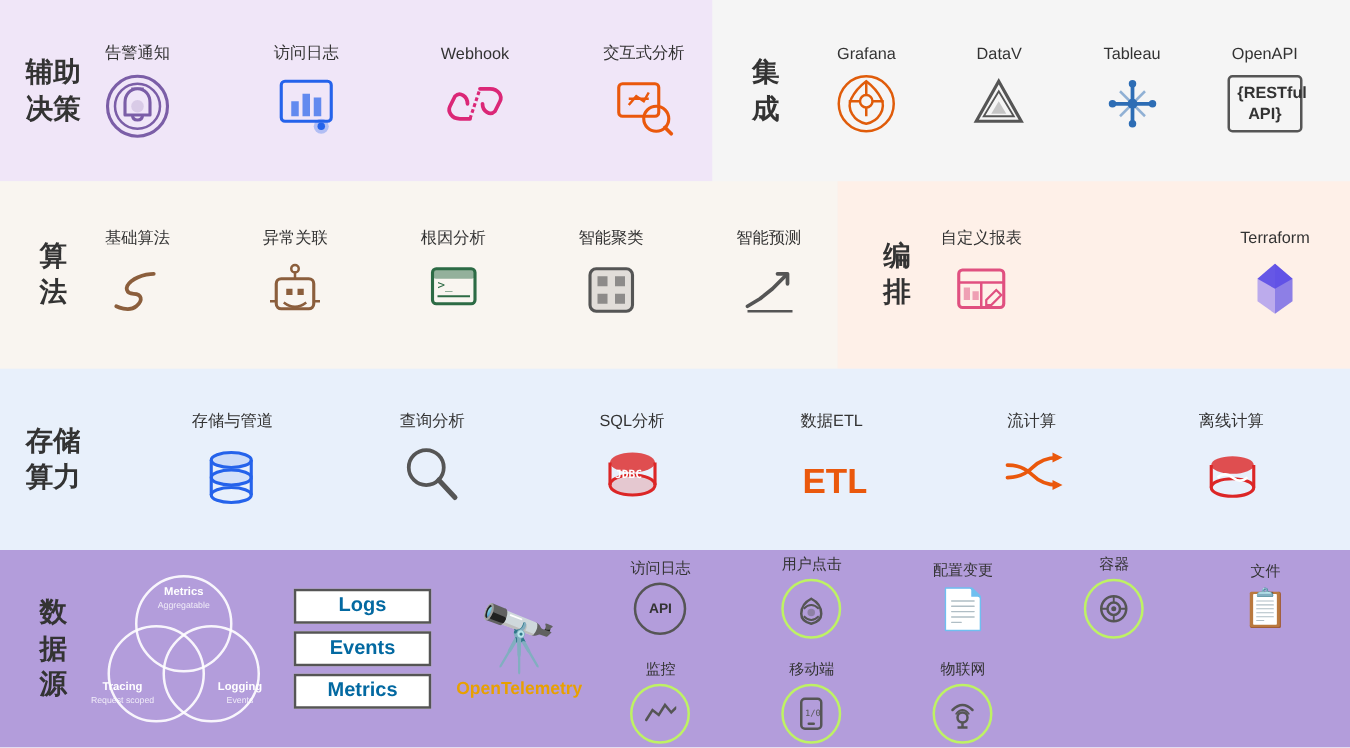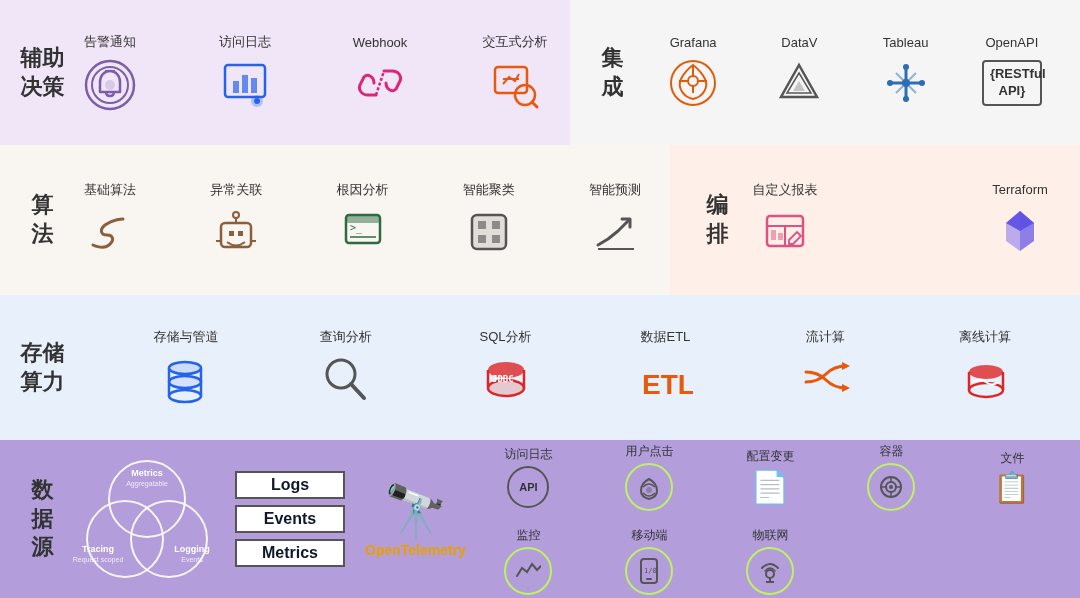--- a/index.html
+++ b/index.html
@@ -146,21 +146,21 @@
       gap: 6px;
       margin: 0 10px;
       flex-shrink: 0;
     }
     .ltm-box {
       border: 2px solid #555;
       background: white;
       padding: 3px 22px;
       font-size: 16px;
       font-weight: 600;
-      color: #0f172a;
+      color: #0369a1;
       text-align: center;
       min-width: 110px;
     }
 
     
     .otel-section {
       display: flex;
       flex-direction: column;
       align-items: center;
       justify-content: center;

